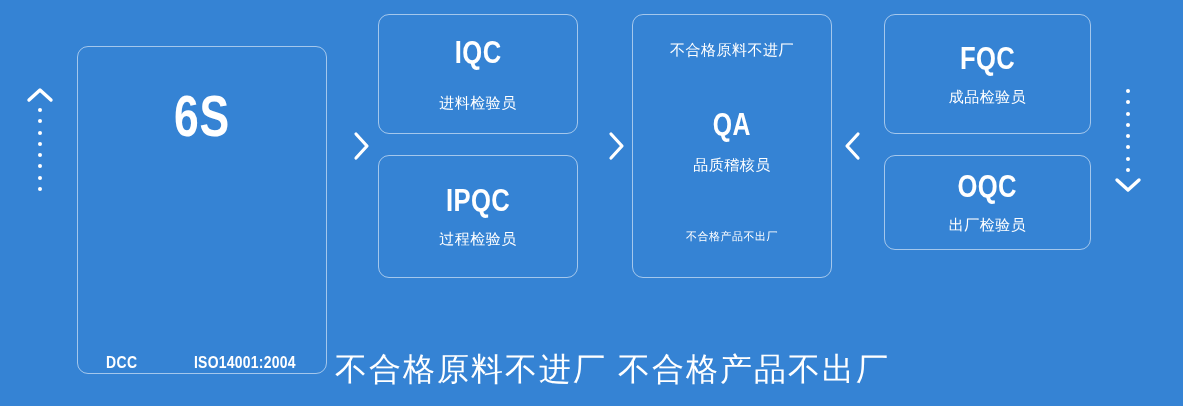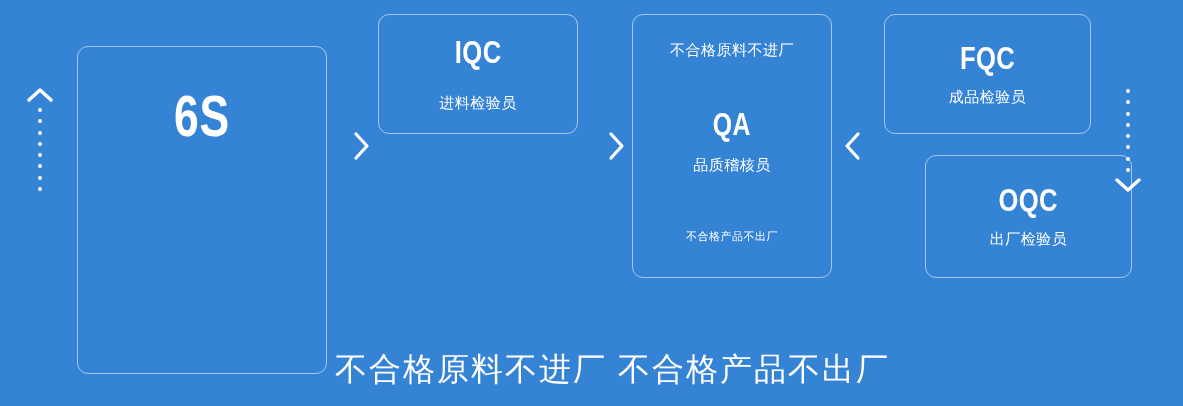--- a/index.html
+++ b/index.html
@@ -125,24 +125,24 @@
   }
 
   
   #card-fqc {
     left: 884px;
     top: 14px;
     width: 207px;
     height: 120px;
   }
   #card-oqc {
-    left: 925px;
+    left: 884px;
     top: 155px;
     width: 207px;
-    height: 123px;
+    height: 95px;
   }
 
   
   .code-title {
     font-size: 32px;
     font-weight: bold;
     line-height: 1;
     letter-spacing: 0.5px;
     transform: scaleX(0.8);
   }
@@ -229,34 +229,42 @@
         <i></i>
         <i></i>
         <i></i>
         <i></i>
     </span>
   </div>
 
   <div class="card" id="card-6s">
     <div class="six-s-title">6S</div>
     <div class="kv-table">
+      <div class="kv-row">
+        <span class="kv-key">DCC</span>
+        <span class="kv-val">ISO14001:2004</span>
+      </div>
     </div>
   </div>
 
   <div class="chev" id="chev-1">
     <svg viewBox="0 0 26 40" width="26" height="40" aria-hidden="true">
       <polyline points="8,8 19,20 8,32" fill="none" stroke="#ffffff" stroke-width="3.2" stroke-linecap="round" stroke-linejoin="round"></polyline>
     </svg>
   </div>
 
   <div class="card" id="card-iqc">
     <div class="code-title">IQC</div>
     <div class="code-sub">进料检验员</div>
   </div>
 
+  <div class="card" id="card-ipqc">
+    <div class="code-title">IPQC</div>
+    <div class="code-sub">过程检验员</div>
+  </div>
 
   <div class="chev" id="chev-2">
     <svg viewBox="0 0 26 40" width="26" height="40" aria-hidden="true">
       <polyline points="8,8 19,20 8,32" fill="none" stroke="#ffffff" stroke-width="3.2" stroke-linecap="round" stroke-linejoin="round"></polyline>
     </svg>
   </div>
 
   <div class="card" id="card-qa">
     <div class="qa-top-note">不合格原料不进厂</div>
     <div class="qa-middle">

